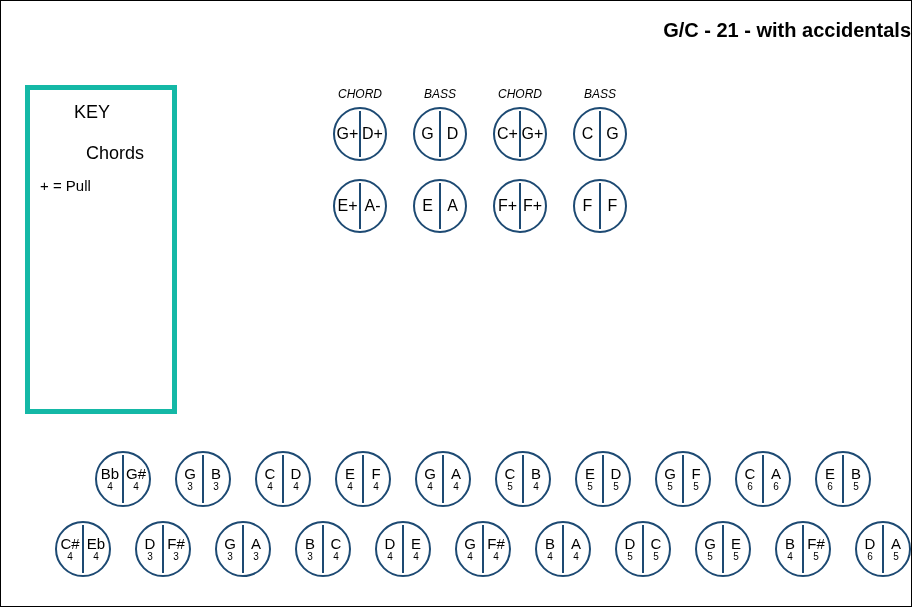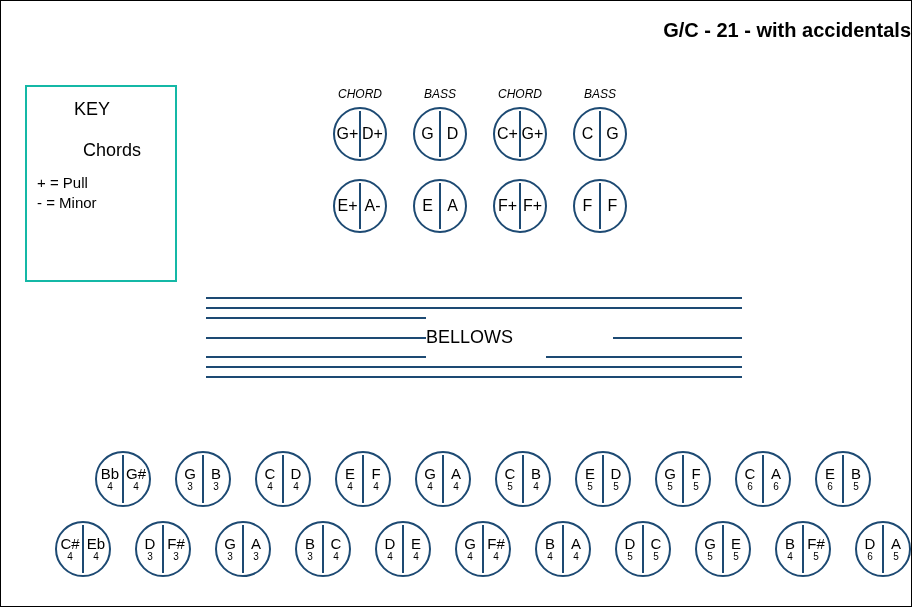--- a/index.html
+++ b/index.html
@@ -24,22 +24,22 @@
     text-align: right;
     font-size: 20px;
     font-weight: bold;
   }
   
   .keybox {
     position: absolute;
     left: 24px;
     top: 84px;
     width: 152px;
-    height: 197px;
-    border: 2px solid #14b8a6;
+    height: 329px;
+    border: 5px solid #14b8a6;
     box-sizing: border-box;
     padding: 6px 28px 0 10px;
   }
   .keybox-title {
     text-align: center;
     font-size: 18px;
     margin-top: 6px;
     margin-bottom: 12px;
   }
   .keybox .btn-wrap {
@@ -154,21 +154,20 @@
 
 <div class="page">
 
   <div class="title">G/C - 21 - with accidentals</div>
 
   <div class="keybox">
     <div class="keybox-title">KEY</div>
     <div class="chords-title">Chords</div>
     <div class="chords-lines">
       <div>+ = Pull</div>
-      <div>-  = Minor</div>
     </div>
   </div>
 
   <div class="bass-headers">
     <span>CHORD</span>
     <span>BASS</span>
     <span>CHORD</span>
     <span>BASS</span>
   </div>
 
@@ -210,42 +209,20 @@
         <span class="half">F+</span>
         <span class="half">F+</span>
       </div>
       <div class="btn">
         <div class="div"></div>
         <span class="half">F</span>
         <span class="half">F</span>
       </div>
     </div>
 
-  <div class="bellows">
-    <div class="bellows-stack">
-      <div class="line full"></div>
-      <div class="line full"></div>
-      <div class="split">
-        <div class="seg-left"></div>
-        <div style="flex:1"></div>
-      </div>
-      <div class="split">
-        <div class="seg-left"></div>
-        <div class="label">BELLOWS</div>
-        <div class="seg-right"></div>
-      </div>
-      <div class="split">
-        <div class="seg-left"></div>
-        <div style="flex:0 0 120px"></div>
-        <div class="seg-right"></div>
-      </div>
-      <div class="line full"></div>
-      <div class="line full"></div>
-    </div>
-  </div>
 
   <div class="treble-row r1" id="treble-r1">
       <div class="btn">
         <div class="div"></div>
         <span class="half">
           <span class="note">Bb</span>
           <span class="oct">4</span>
         </span>
         <span class="half">
           <span class="note">G#</span>

